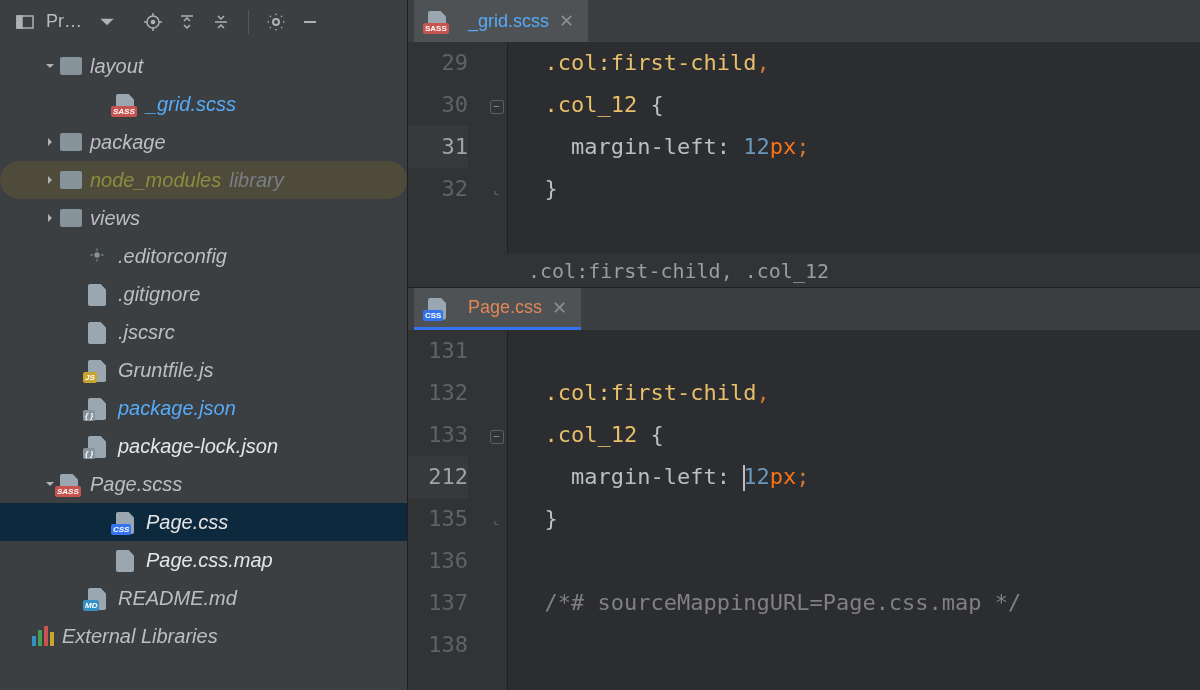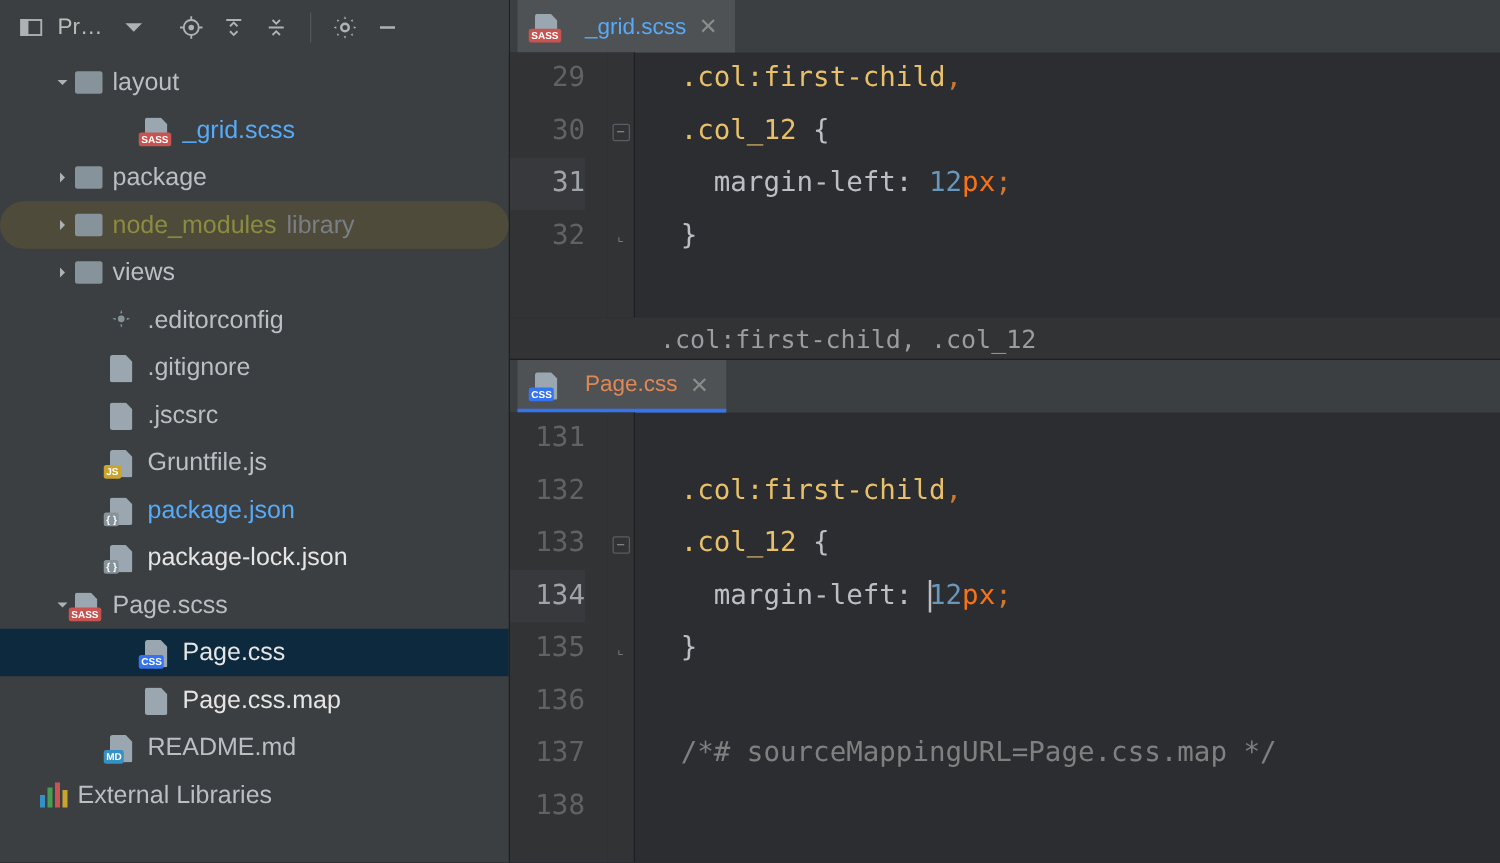--- a/index.html
+++ b/index.html
@@ -40,20 +40,21 @@
   }
   .toolbar .proj-label {
     color: #BBBBBB; font-size: 18px; margin: 0 4px;
     max-width: 40px; overflow: hidden; white-space: nowrap; text-overflow: ellipsis;
   }
   .toolbar svg { width: 20px; height: 20px; }
   .tree {
     flex: 1;
     overflow: hidden;
     padding-top: 4px;
+    font-style: italic;
   }
   .tree-row {
     height: 38px;
     display: flex;
     align-items: center;
     white-space: nowrap;
     padding-left: 8px;
   }
   .tree-row.selected { background: #0D293E; }
   .tree-row.highlighted { background: #4F4B3A; border-radius: 19px; }
@@ -423,21 +424,21 @@
           </span>
         <span class="tab-title orange">Page.css</span>
         <span class="close">✕</span>
       </div>
     </div>
     <div class="code">
       <div class="gutter" id="gutter-bot">
           <div class="ln">131</div>
           <div class="ln">132</div>
           <div class="ln">133</div>
-          <div class="ln hl gutter-hl">134</div>
+          <div class="ln hl gutter-hl">212</div>
           <div class="ln">135</div>
           <div class="ln">136</div>
           <div class="ln">137</div>
           <div class="ln">138</div>
         </div>
       <div class="foldcol" id="fold-bot">
           <div>&nbsp;</div>
           <div>&nbsp;</div>
           <div><span class="fold-mark">−</span></div>
           <div>&nbsp;</div>

